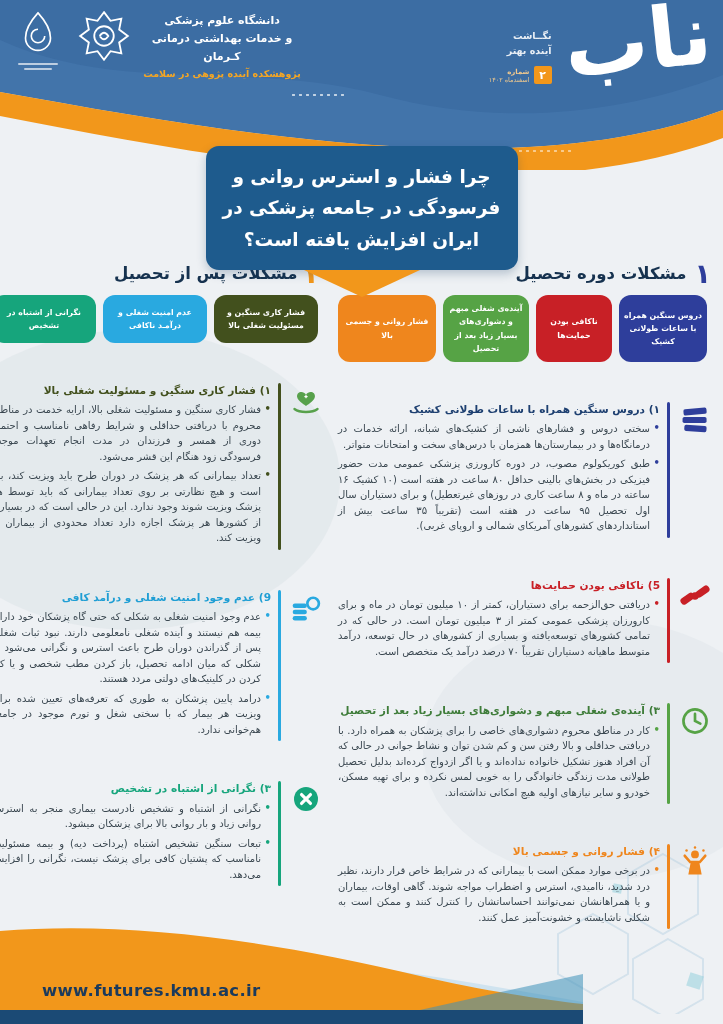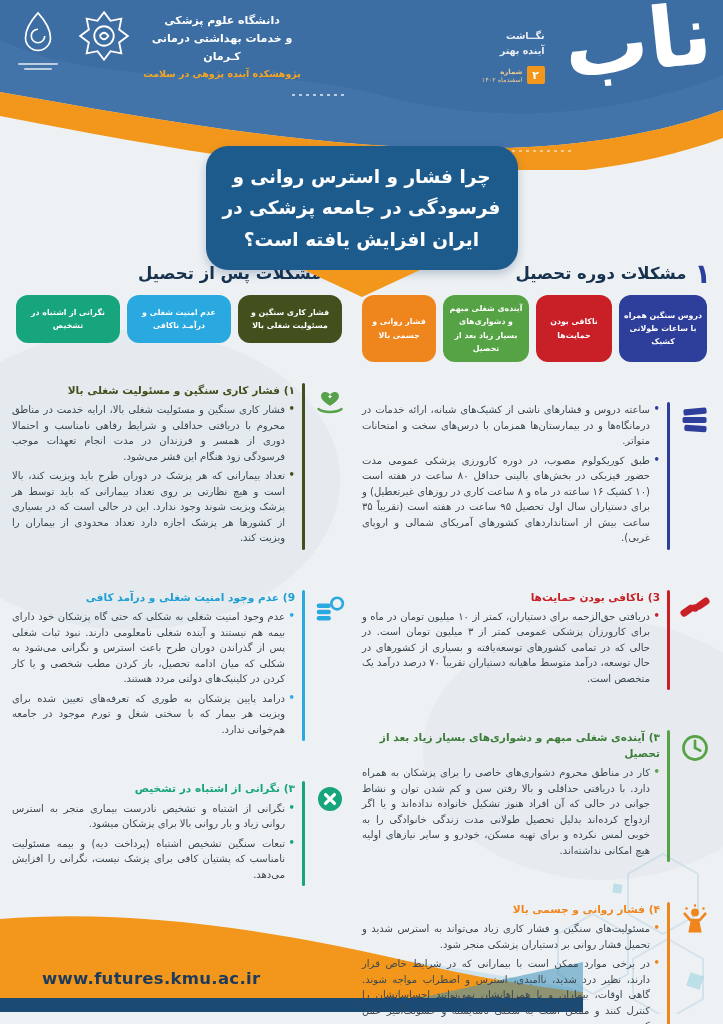--- a/index.html
+++ b/index.html
@@ -17,57 +17,57 @@
   .hex-decor { position:absolute; right:0; bottom:10px; opacity:.6; }
   
   .header { position:absolute; top:0; left:0; width:723px; height:170px; z-index:3; }
   .header svg.swoosh { position:absolute; top:0; left:0; }
   .logos { position:absolute; top:10px; left:10px; display:flex; gap:10px; direction:ltr; z-index:4; }
   .logo-box { width:56px; height:70px; display:flex; flex-direction:column; align-items:center; gap:3px; }
   .logo-caption-line { width:40px; height:2px; background:rgba(255,255,255,.65); border-radius:1px; }
   .uni-text { position:absolute; top:12px; left:132px; width:180px; text-align:center; z-index:4; }
   .uni-line { color:#ffffff; font-weight:bold; font-size:11px; line-height:1.65; }
   .institute-line { color:#f5a623; font-weight:bold; font-size:9.5px; margin-top:2px; }
-  .brand { position:absolute; top:2px; right:12px; z-index:4; display:flex; direction:ltr; align-items:flex-start; gap:19px; }
+  .brand { position:absolute; top:2px; right:12px; z-index:4; display:flex; direction:ltr; align-items:flex-start; gap:12px; }
   .brand-side { margin-top:26px; text-align:right; }
   .brand-tagline { color:#e8eef5; font-size:9.5px; font-weight:bold; line-height:1.6; }
   .issue-row { display:flex; direction:ltr; align-items:flex-end; justify-content:flex-end; gap:4px; margin-top:8px; }
   .issue-meta { text-align:right; }
   .issue-label { color:#f0c98e; font-size:7px; font-weight:bold; display:block; }
   .issue-date { color:#f0c98e; font-size:6.5px; display:block; }
   .issue-num { width:18px; height:18px; background:#f2971b; color:#fff; font-weight:bold;
     font-size:11px; display:flex; align-items:center; justify-content:center; border-radius:2px; }
   .nab { color:#ffffff; font-size:84px; font-weight:bold; line-height:.95; transform:rotate(-6deg);
     font-family:"DejaVu Sans", sans-serif; letter-spacing:-2px; }
   .dots { position:absolute; height:6px; z-index:4; opacity:.8;
     background-image:radial-gradient(circle, rgba(255,255,255,.85) 1.1px, transparent 1.4px);
     background-size:7px 6px; background-repeat:repeat-x; }
   .dots1 { width:56px; left:290px; top:92px; }
   .dots2 { width:64px; left:510px; top:148px; opacity:.6; }
   
   .title-wrap { position:absolute; top:146px; left:50%; transform:translateX(-50%); width:312px; z-index:5; text-align:center; }
-  .title-box { background:#1e5b8d; border-radius:22px; padding:15px 16px; box-shadow:0 4px 10px rgba(20,60,100,.25); }
+  .title-box { background:#1e5b8d; border-radius:13px; padding:15px 16px; box-shadow:0 4px 10px rgba(20,60,100,.25); }
   .title-text { color:#ffffff; font-weight:bold; font-size:18.5px; line-height:1.7; }
   .title-arrow { width:0; height:0; margin:0 auto; border-left:58px solid transparent;
     border-right:58px solid transparent; border-top:27px solid #f2971b; }
   
   .columns { position:absolute; top:260px; left:0; right:0; padding:0 12px; display:flex; gap:16px; z-index:4; }
   .column { flex:1; }
   .col-header { display:flex; align-items:center; gap:8px; margin-bottom:8px; }
   .col-num { font-size:27px; font-weight:bold; line-height:1; }
   .num-blue { color:#2e3e9b; }
   .num-orange { color:#f2971b; }
   .col-title { font-size:16.5px; font-weight:bold; color:#16324f; }
   .chips { display:flex; gap:7px; margin:2px 4px 14px 0; }
   .chip { border-radius:12px; color:#fff; font-weight:bold; font-size:7.8px; line-height:1.7;
     text-align:center; display:flex; align-items:center; justify-content:center; padding:7px 5px; min-height:48px; }
   .chip-blue   { background:#2e3e9b; width:88px; }
   .chip-red    { background:#c82026; width:76px; }
   .chip-green  { background:#56a345; width:86px; }
-  .chip-orange { background:#ef861d; width:74px; }
+  .chip-orange { background:#ef861d; width:98px; }
   .chip-olive  { background:#42501d; width:104px; }
   .chip-sky    { background:#29a9e0; width:104px; }
   .chip-teal   { background:#16a57c; width:104px; }
   .item { display:flex; gap:7px; margin-bottom:11px;margin-top:40px; }
   .item-icon { width:34px; flex:none; padding-top:2px; }
   .item-icon svg { width:32px; height:32px; }
   .item-bar { width:3px; flex:none; border-radius:2px; background:var(--acc); }
   .item-body { flex:1; }
   .item-title { font-size:10.6px; font-weight:bold; color:var(--ttl); margin-bottom:4px; line-height:1.45; }
   .bullets { list-style:none; }
@@ -75,21 +75,21 @@
     line-height:1.55; color:#3a4750; text-align:justify; }
   .bullets li::before { content:"•"; position:absolute; right:0; top:-1px; color:var(--acc); font-weight:bold; }
   .acc-navy   { --acc:#2e3e9b; --ttl:#1d3f70; }
   .acc-red    { --acc:#c82026; --ttl:#c82026; }
   .acc-green  { --acc:#56a345; --ttl:#3e7c39; }
   .acc-orange { --acc:#ef861d; --ttl:#ef861d; }
   .acc-olive  { --acc:#42501d; --ttl:#42501d; }
   .acc-sky    { --acc:#29a9e0; --ttl:#1f9ed4; }
   .acc-teal   { --acc:#16a57c; --ttl:#16a57c; }
   
-  .footer { position:absolute; left:0; bottom:12px; width:583px; height:110px; z-index:3; pointer-events:none; }
+  .footer { position:absolute; left:0; bottom:0; width:583px; height:110px; z-index:3; pointer-events:none; }
   .footer-url { position:absolute; left:42px; bottom:24px; direction:ltr; color:#1b3a5c;
     font-weight:bold; font-size:16.5px; z-index:5; letter-spacing:.3px; }
 </style>
 </head>
 <body>
 
 <div class="page">
 
   <div class="map-blob blob1"></div>
   <div class="map-blob blob2"></div>
@@ -182,40 +182,41 @@
           <svg viewBox="0 0 36 36">
               <g fill="#2e3e9b">
             <rect x="5" y="5" width="26" height="7" rx="2" transform="rotate(-5 18 8)"></rect>
             <rect x="4" y="14.5" width="27" height="7" rx="2"></rect>
             <rect x="6" y="24" width="25" height="7" rx="2" transform="rotate(4 18 27)"></rect>
           </g>
             </svg>
         </div>
         <div class="item-bar"></div>
         <div class="item-body">
-          <ul class="bullets">
-            <li>ساعته دروس و فشارهای ناشی از کشیک‌های شبانه، ارائه خدمات در درمانگاه‌ها و در بیمارستان‌ها همزمان با درس‌های سخت و امتحانات متواتر.</li>
+          <h3 class="item-title">۱) دروس سنگین همراه با ساعات طولانی کشیک</h3>
+          <ul class="bullets">
+            <li>سختی دروس و فشارهای ناشی از کشیک‌های شبانه، ارائه خدمات در درمانگاه‌ها و در بیمارستان‌ها همزمان با درس‌های سخت و امتحانات متواتر.</li>
             <li>طبق کوریکولوم مصوب، در دوره کارورزی پزشکی عمومی مدت حضور فیزیکی در بخش‌های بالینی حداقل ۸۰ ساعت در هفته است (۱۰ کشیک ۱۶ ساعته در ماه و ۸ ساعت کاری در روزهای غیرتعطیل) و برای دستیاران سال اول تحصیل ۹۵ ساعت در هفته است (تقریباً ۳۵ ساعت بیش از استانداردهای کشورهای آمریکای شمالی و اروپای غربی).</li>
           </ul>
         </div>
       </div>
 
       <div class="item acc-red">
         <div class="item-icon">
           <svg viewBox="0 0 36 36">
               <g fill="#c82026">
             <rect x="1" y="17" width="17" height="8" rx="3.5" transform="rotate(-35 9.5 21)"></rect>
             <rect x="18" y="9" width="17" height="8" rx="3.5" transform="rotate(-35 26.5 13)"></rect>
             <circle cx="18" cy="18" r="4.2"></circle>
           </g>
             </svg>
         </div>
         <div class="item-bar"></div>
         <div class="item-body">
-          <h3 class="item-title">3) ناکافی بودن حمایت‌ها</h3>
+          <h3 class="item-title">5) ناکافی بودن حمایت‌ها</h3>
           <ul class="bullets">
             <li>دریافتی حق‌الزحمه برای دستیاران، کمتر از ۱۰ میلیون تومان در ماه و برای کارورزان پزشکی عمومی کمتر از ۳ میلیون تومان است. در حالی که در تمامی کشورهای توسعه‌یافته و بسیاری از کشورهای در حال توسعه، درآمد متوسط ماهیانه دستیاران تقریباً ۷۰ درصد درآمد یک متخصص است.</li>
           </ul>
         </div>
       </div>
 
       <div class="item acc-green">
         <div class="item-icon">
           <svg viewBox="0 0 36 36">
             <circle cx="18" cy="18" r="13" fill="none" stroke="#56a345" stroke-width="3"></circle>
@@ -240,21 +241,20 @@
             <path d="M23.5 18 L29.5 11" stroke="#ef861d" stroke-width="3" stroke-linecap="round"></path>
             <circle cx="8.5" cy="5" r="1.4"></circle>
               <circle cx="27.5" cy="5" r="1.4"></circle>
               <circle cx="18" cy="1.8" r="1.4"></circle>
           </svg>
         </div>
         <div class="item-bar"></div>
         <div class="item-body">
           <h3 class="item-title">۴) فشار روانی و جسمی بالا</h3>
           <ul class="bullets">
-            <li>مسئولیت‌های سنگین و فشار کاری زیاد می‌تواند به استرس شدید و تحمیل فشار روانی بر دستیاران پزشکی منجر شود.</li>
             <li>در برخی موارد ممکن است با بیمارانی که در شرایط خاص قرار دارند، نظیر درد شدید، ناامیدی، استرس و اضطراب مواجه شوند. گاهی اوقات، بیماران و یا همراهانشان نمی‌توانند احساساتشان را کنترل کنند و ممکن است به شکلی ناشایسته و خشونت‌آمیز عمل کنند.</li>
           </ul>
         </div>
       </div>
     </section>
 
     <section class="column">
       <div class="col-header">
         <span class="col-num num-orange">۲</span>
         <h2 class="col-title">مشکلات پس از تحصیل</h2>

